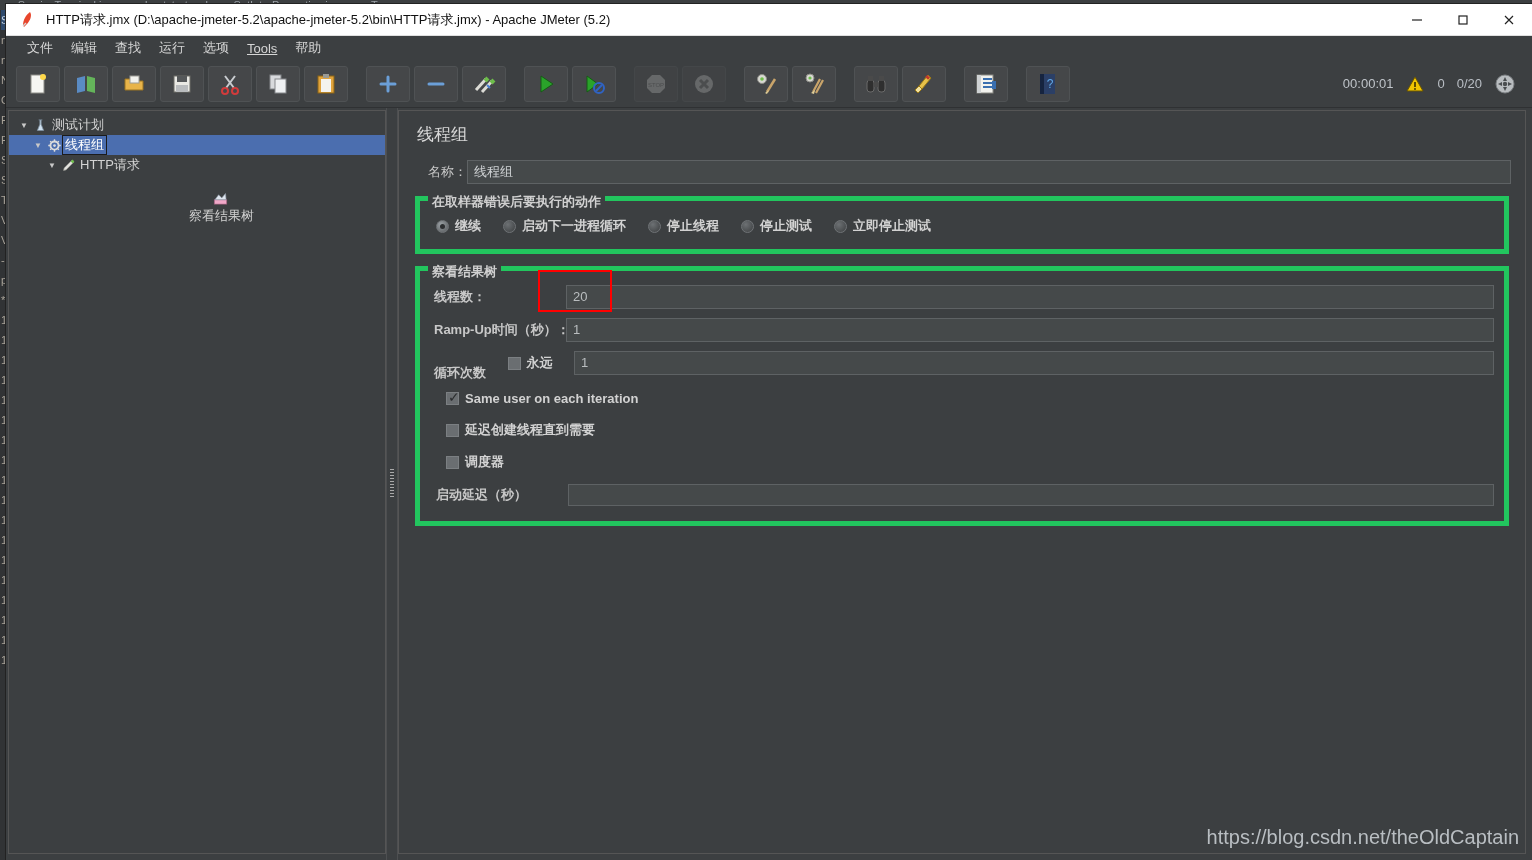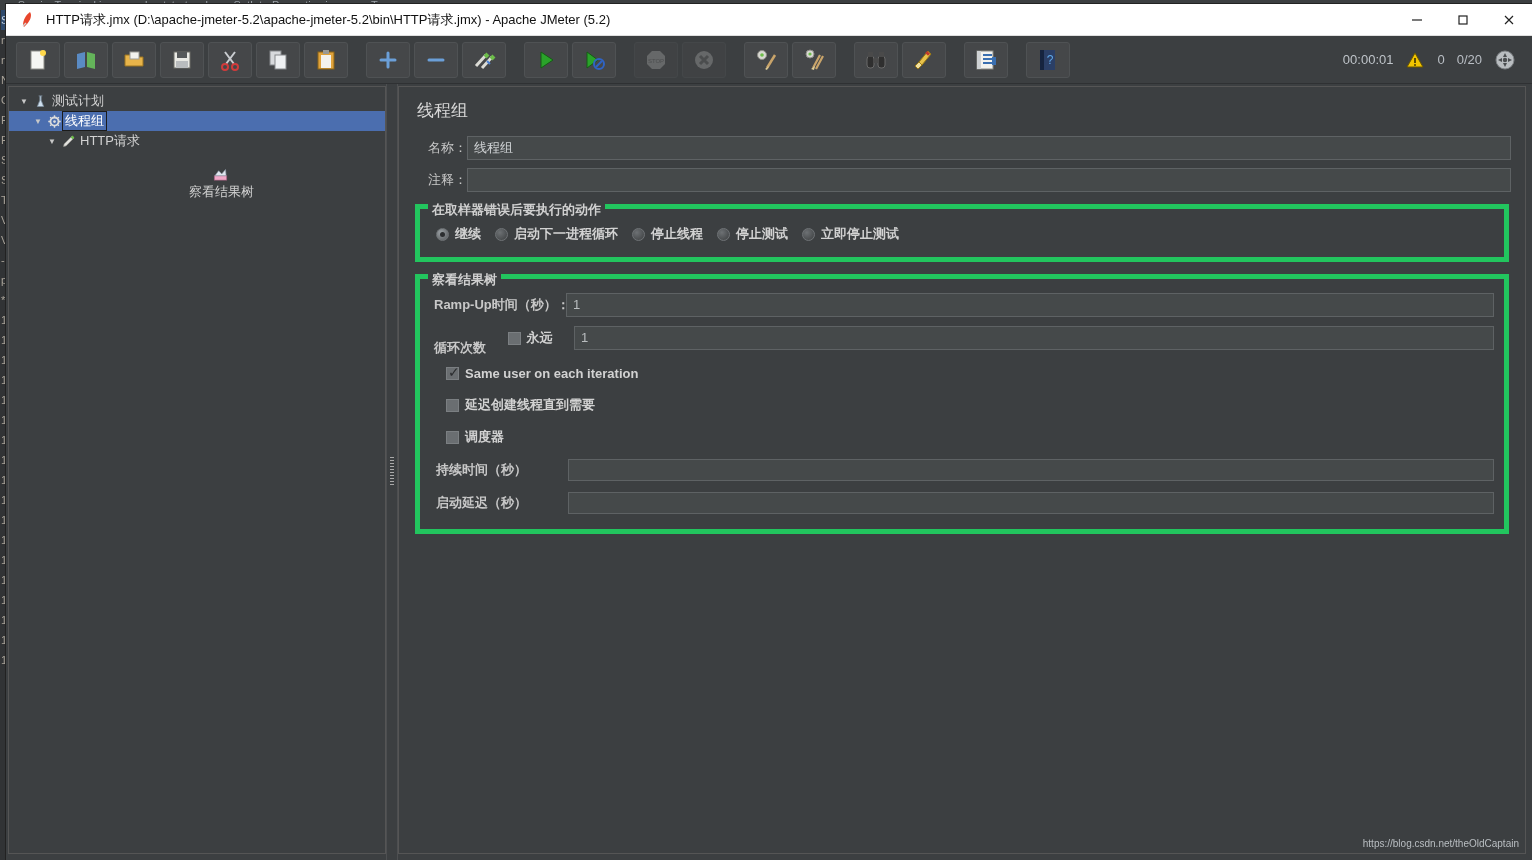--- a/index.html
+++ b/index.html
@@ -160,21 +160,21 @@
     border: 5px solid #22c55e; margin: 12px 2px 6px 2px;
     padding: 12px 10px 10px 10px; position: relative;
   }
   .group-title {
     position: absolute; top: -8px; left: 8px; background: #3c3f41;
     padding: 0 4px; font-size: 13px; color: #d0d0d0; font-weight: bold;
     white-space: nowrap;
   }
 
   
-  #radio-row { display: flex; align-items: center; padding: 4px 6px; }
+  #radio-row { display: flex; align-items: center; gap: 8px; padding: 4px 6px; }
   .radio-opt { display: flex; align-items: center; gap: 6px; margin-right: 14px; }
   .radio-dot {
     width: 13px; height: 13px; border-radius: 50%;
     background: radial-gradient(circle at 35% 32%, #6d7174, #4a4d4f 70%);
     border: 1px solid #6f7376; position: relative; flex: 0 0 13px;
   }
   .radio-opt.checked .radio-dot {
     background: radial-gradient(circle at 35% 32%, #9aa0a4, #6a6e71 70%);
   }
   .radio-opt.checked .radio-dot::after {
@@ -215,21 +215,21 @@
   .sched-label {
     font-size: 13px; color: #c8c8c8; font-weight: bold;
     width: 138px; flex: 0 0 138px; padding-left: 6px; white-space: nowrap;
   }
   .sched-input {
     flex: 1; height: 22px; background: #45494a; border: 1px solid #5e6264;
   }
 
   #watermark {
     position: absolute; right: 6px; bottom: 4px;
-    font-size: 10px; color: #b9bec2; white-space: nowrap; margin-left: 44px;
+    font-size: 20px; color: #b9bec2; white-space: nowrap; margin-left: 44px;
   }
 </style>
 </head>
 <body>
 
 <div id="bg-layer">
   <div id="bg-top-strip"><span class="bg-tab"><span class="ic">■</span> ServiceTerminal.java</span><span class="bg-tab"><span class="ic">■</span> bootstart.yml</span><span class="bg-tab"><span class="ic">■</span> SetInterProperties.java</span><span class="bg-tab"><span class="ic">■</span> Tra</span></div>
   <div id="bg-left-strip">
       <span class="gl hl">Se</span>
       <span class="gl">n.c</span>
@@ -289,20 +289,29 @@
           <rect x="3" y="3" width="8" height="8" fill="none" stroke="#222" stroke-width="1.2"></rect>
         </svg>
     </div>
     <div class="wbtn" id="wbtn-close">
       <svg width="14" height="14" viewBox="0 0 14 14">
           <path d="M3 3 L11 11 M11 3 L3 11" stroke="#222" stroke-width="1.2"></path>
         </svg>
     </div>
   </div>
 
+  <div id="menubar">
+      <div class="menu-item">文件</div>
+      <div class="menu-item">编辑</div>
+      <div class="menu-item">查找</div>
+      <div class="menu-item">运行</div>
+      <div class="menu-item">选项</div>
+      <div class="menu-item underlined">Tools</div>
+      <div class="menu-item">帮助</div>
+    </div>
 
   <div id="toolbar">
     <div id="toolbar-buttons" style="display:flex;align-items:center;">
         <div class="tbtn">
           <span style="display: flex;">
             <svg width="24" height="24" viewBox="0 0 24 24">
               <rect x="5" y="3" width="13" height="18" fill="#f6f6f2" stroke="#8e8e88"></rect>
               <circle cx="17" cy="5" r="3" fill="#ffd84a"></circle>
             </svg>
           </span>
@@ -554,24 +563,20 @@
 
     <div id="main-panel">
 
       <div id="panel-title">线程组</div>
 
       <div class="field-row">
         <div class="field-label">名称：</div>
         <div class="textinput">线程组</div>
       </div>
 
-      <div class="field-row">
-        <div class="field-label">注释：</div>
-        <div class="textinput"></div>
-      </div>
 
       <div class="groupbox">
         <div class="group-title">在取样器错误后要执行的动作</div>
         <div id="radio-row">
             <div class="radio-opt checked">
               <span class="radio-dot"></span>
               <span class="radio-label">继续</span>
             </div>
             <div class="radio-opt">
               <span class="radio-dot"></span>
@@ -588,20 +593,27 @@
             <div class="radio-opt">
               <span class="radio-dot"></span>
               <span class="radio-label">立即停止测试</span>
             </div>
           </div>
       </div>
 
       <div class="groupbox">
         <div class="group-title">察看结果树</div>
 
+        <div class="prop-row">
+          <div class="prop-label">线程数：</div>
+          <div id="threads-input-wrap">
+            <div class="prop-input">20</div>
+            <div id="threads-highlight" style="display: block;"></div>
+          </div>
+        </div>
 
         <div class="prop-row">
           <div class="prop-label">Ramp-Up时间（秒）：</div>
           <div class="prop-input">1</div>
         </div>
 
         <div class="prop-row">
           <div class="prop-label" style="width:64px;flex:0 0 64px;margin-top:20px;">循环次数</div>
           <div class="inline-check" style="width:72px;flex:0 0 72px;justify-content:center;">
             <span class="chk" id="chk-forever"></span>
@@ -624,24 +636,20 @@
           </div>
         </div>
 
         <div class="check-row">
           <div class="inline-check">
             <span class="chk" id="chk-scheduler"></span>
             <span class="chk-label">调度器</span>
           </div>
         </div>
 
-        <div class="sched-row">
-          <div class="sched-label">持续时间（秒）</div>
-          <div class="sched-input"></div>
-        </div>
 
         <div class="sched-row">
           <div class="sched-label">启动延迟（秒）</div>
           <div class="sched-input"></div>
         </div>
       </div>
 
       <div id="watermark">https://blog.csdn.net/theOldCaptain</div>
     </div>
   </div>

